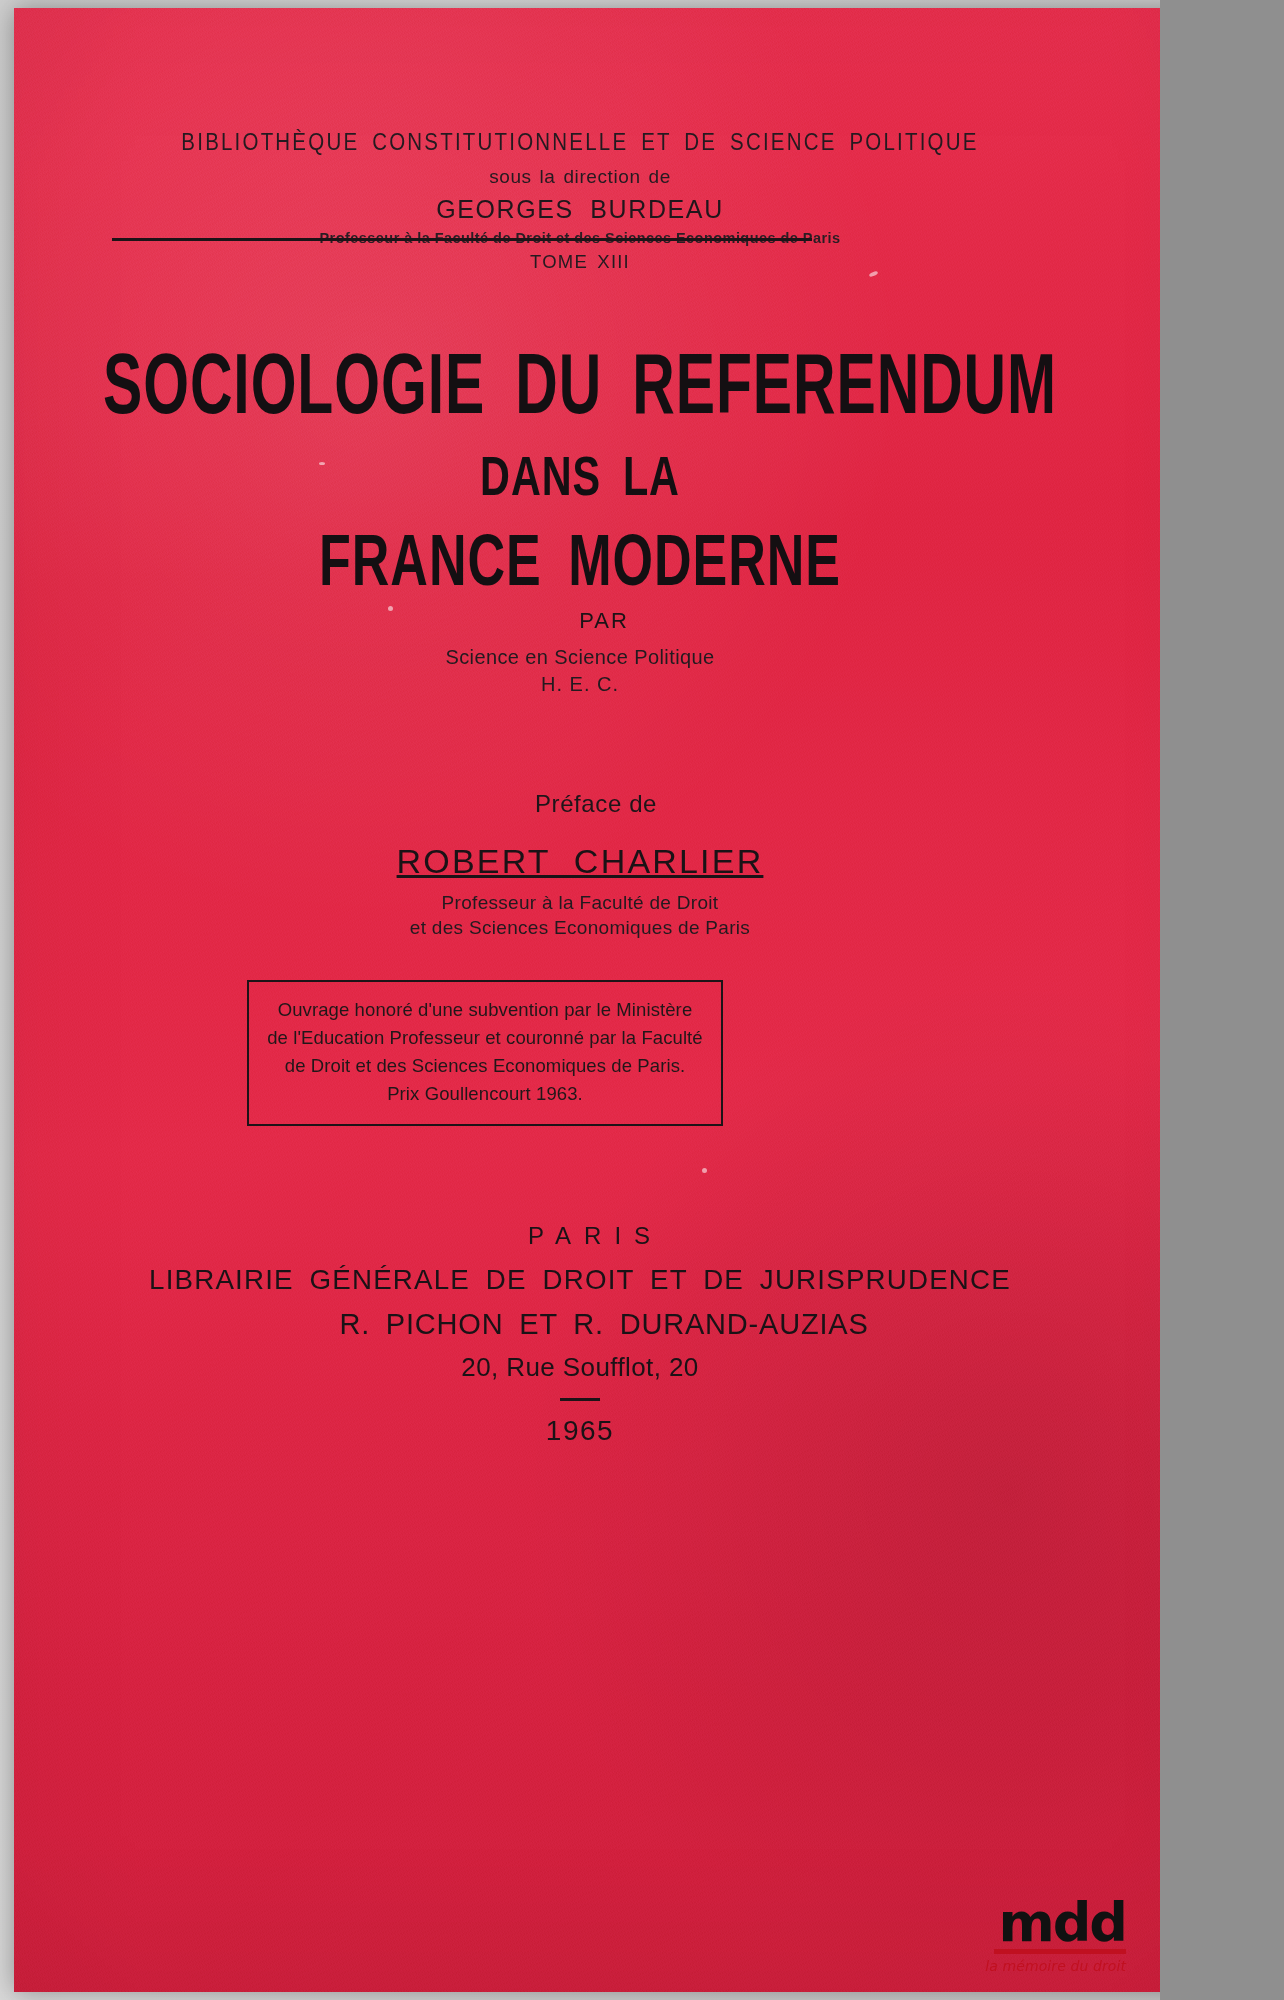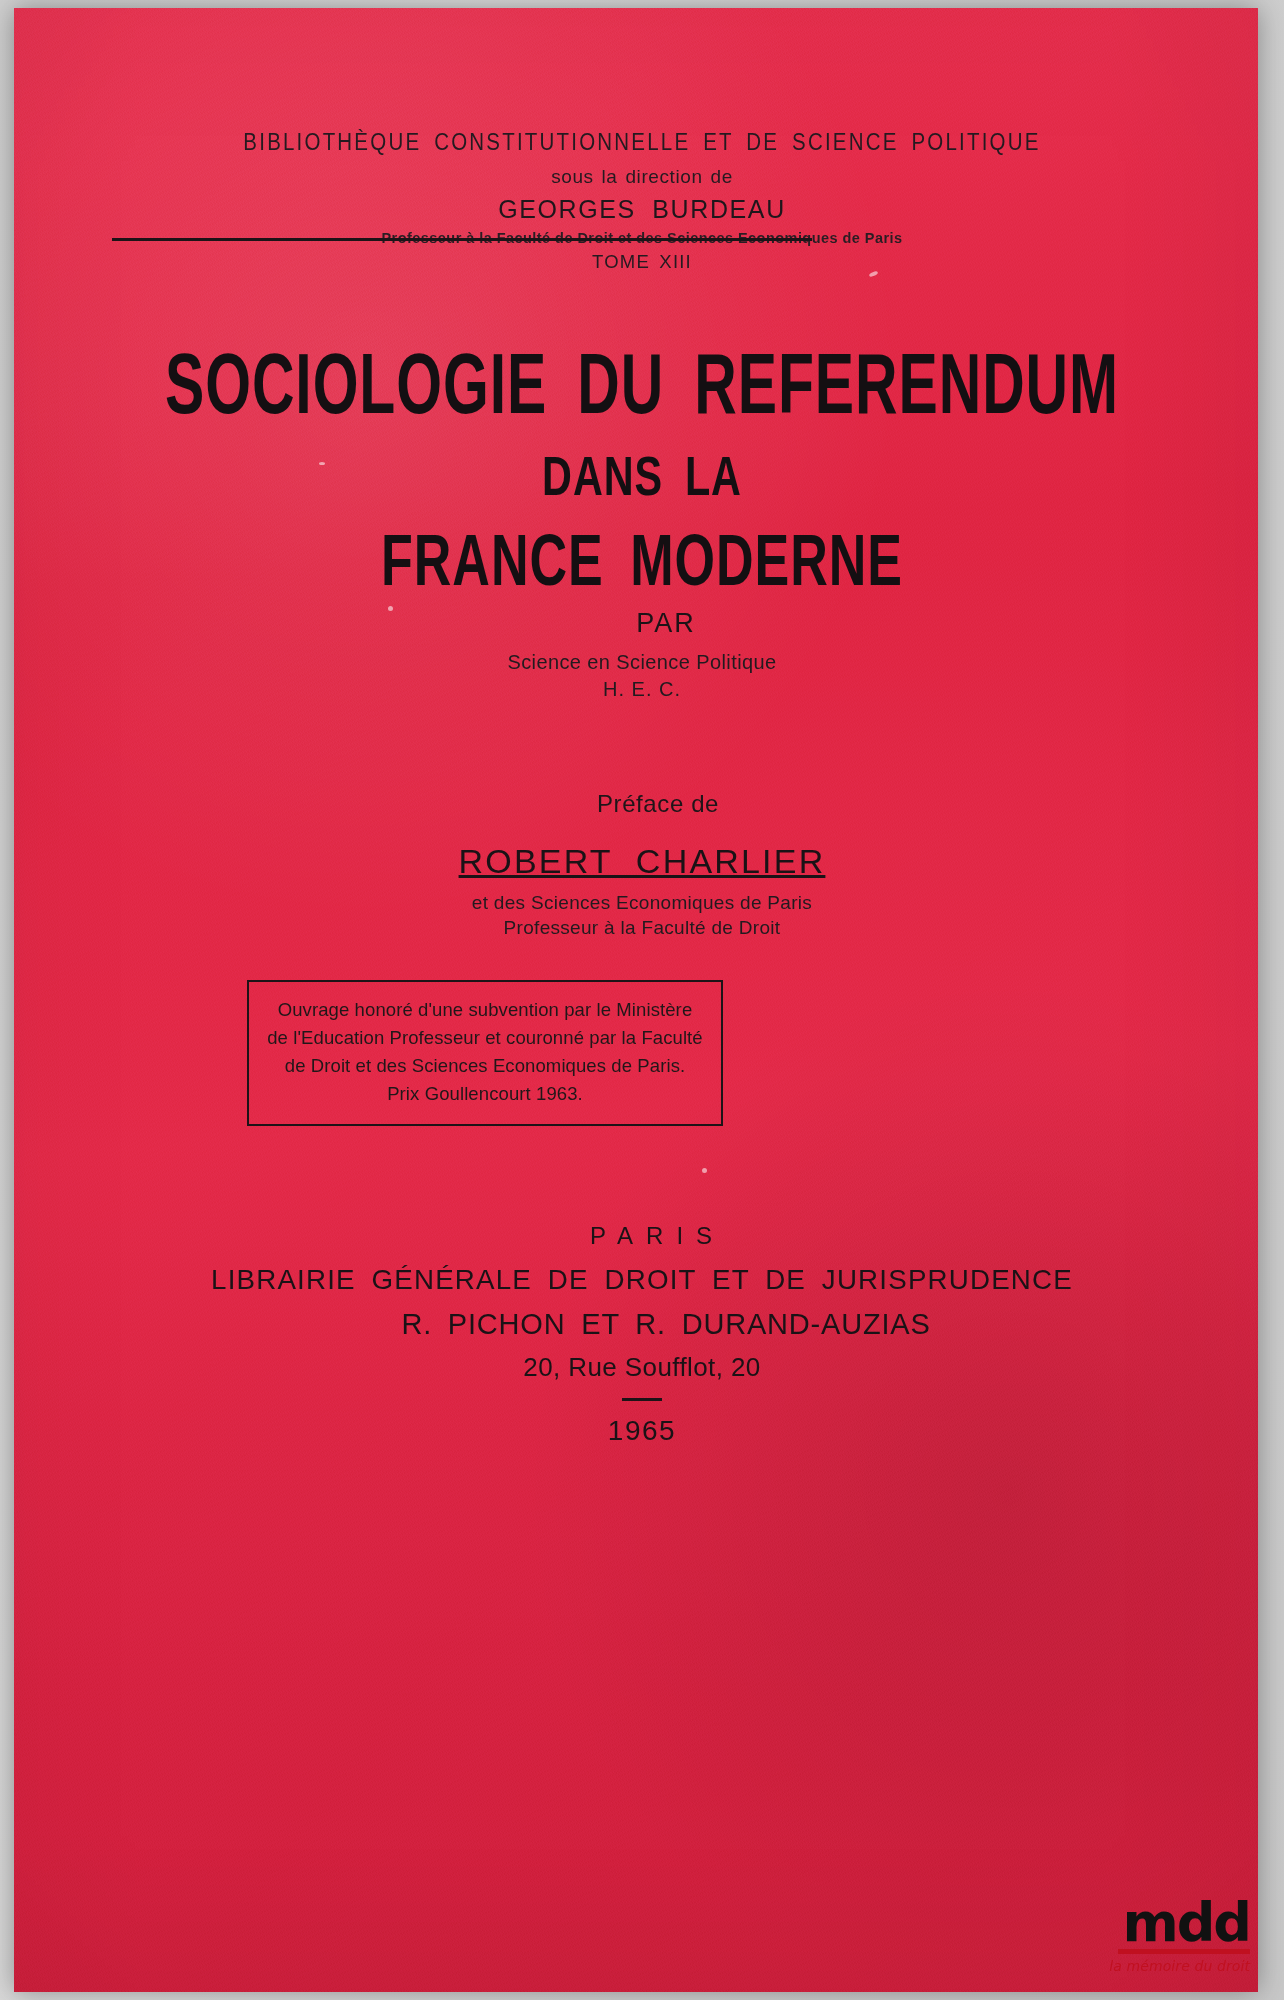--- a/index.html
+++ b/index.html
@@ -6,21 +6,21 @@
     margin: 0;
     padding: 0;
     background: #8f8f8f;
   }
   body {
     font-family: "Liberation Sans", sans-serif;
   }
 
   #page {
     position: relative;
-    width: 1284px;
+    width: 1160px;
     height: 2000px;
     overflow: hidden;
     background: #84cc16;
   }
 
   
   .scan-bg {
     position: absolute;
     inset: 0;
     background:
@@ -165,21 +165,21 @@
   }
 
   
   .author-block {
     position: absolute;
     left: 0; right: 0;
     top: 608px;
     text-align: center;
   }
   .by-label {
-    font-size: 27px;
+    font-size: 22px;
     letter-spacing: 2px;
     color: #1c1317;
     font-weight: 400;
     padding-left: 48px;
   }
   .author-name {
     margin-top: 38px;
     font-size: 37px;
     letter-spacing: 2.5px;
     word-spacing: 12px;
@@ -361,22 +361,22 @@
     <div class="author-block">
       <div class="by-label">PAR</div>
       <div class="author-sub1">Science en Science Politique</div>
       <div class="author-sub2">H. E. C.</div>
     </div>
 
     <div class="preface-block">
       <div class="preface-label">Préface de</div>
       <div class="preface-name">ROBERT  CHARLIER</div>
       <div class="preface-affil">
+        <div>Professeur à la Faculté de Droit</div>
         <div>et des Sciences Economiques de Paris</div>
-        <div>Professeur à la Faculté de Droit</div>
       </div>
     </div>
 
     <div class="award-box">
       <div class="award-line">Ouvrage honoré d'une subvention par le Ministère</div>
       <div class="award-line">de l'Education Professeur et couronné par la Faculté</div>
       <div class="award-line">de Droit et des Sciences Economiques de Paris.</div>
       <div class="award-line">Prix Goullencourt 1963.</div>
     </div>
 

